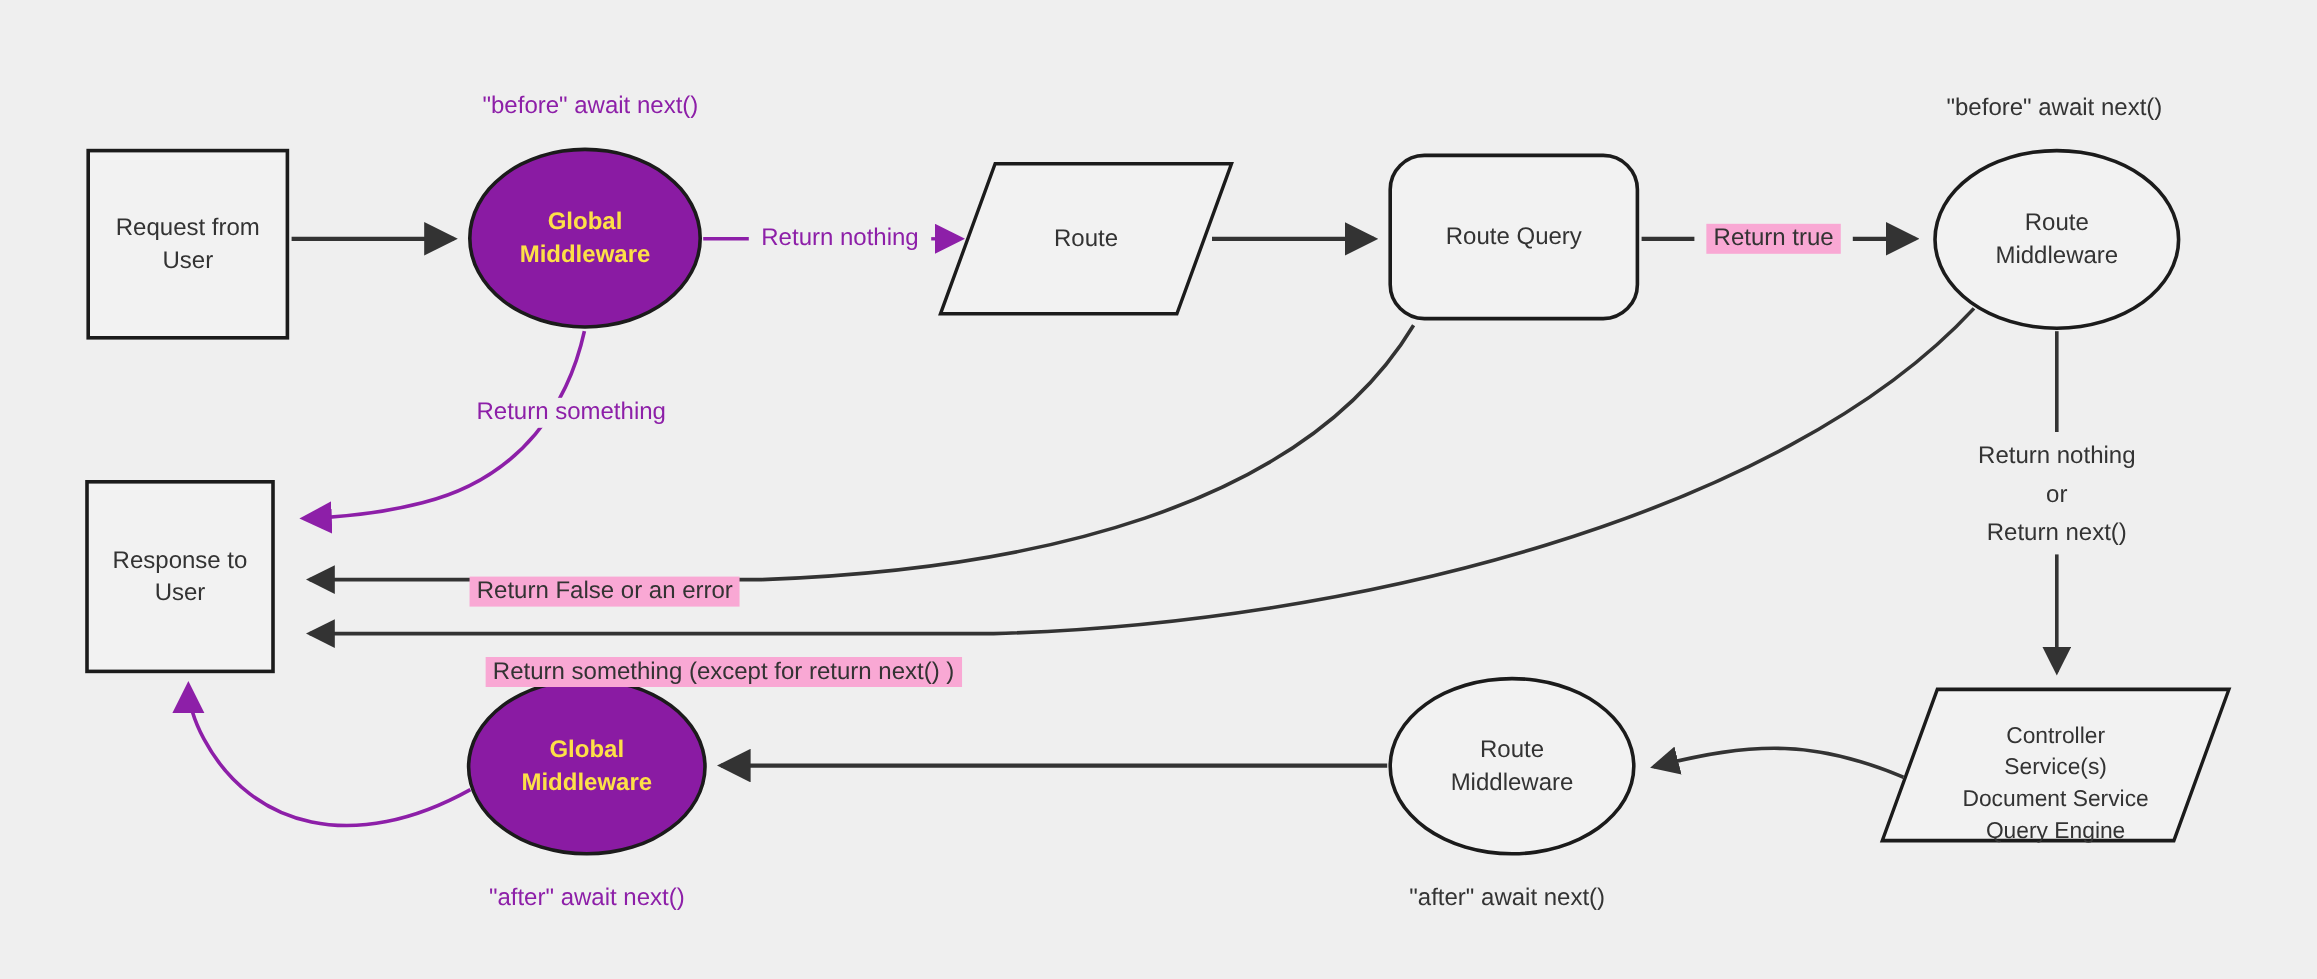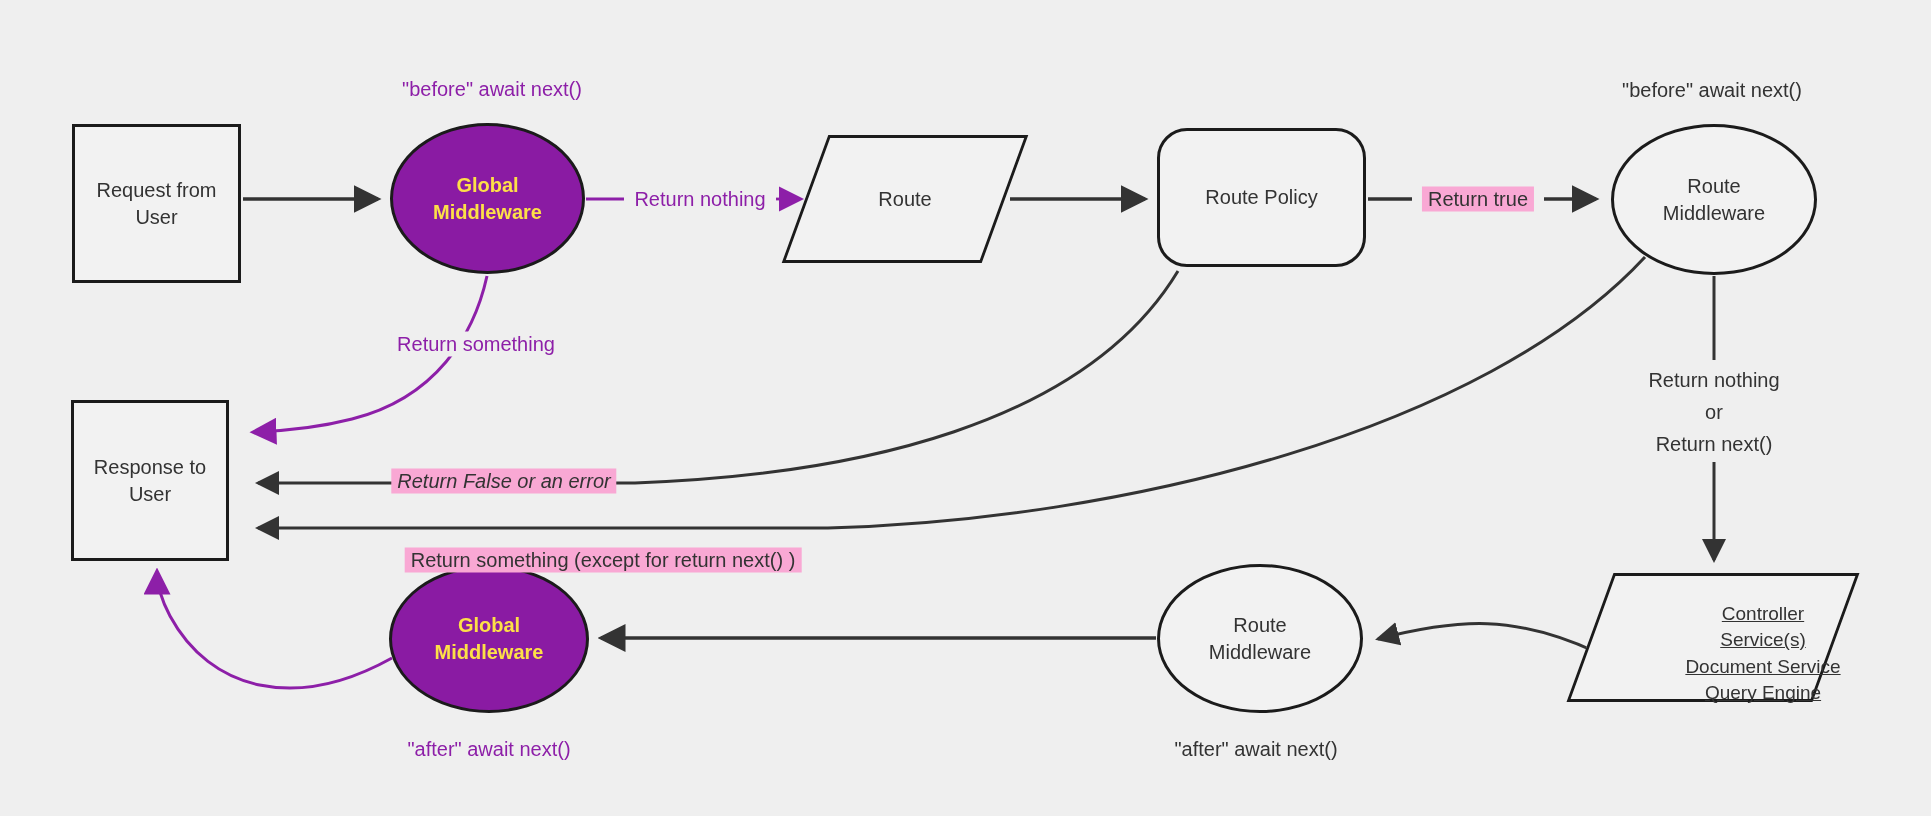--- a/index.html
+++ b/index.html
@@ -88,30 +88,30 @@
     <div>Global</div>
     <div>Middleware</div>
   </div>
 
   <div class="node para" style="left:805px;top:135px;width:200px;height:128px;"></div>
   <div class="para-label" style="left:805px;top:135px;width:200px;height:128px;">
     <div>Route</div>
   </div>
 
   <div class="node rounded" style="left:1157px;top:128px;width:209px;height:139px;">
-    <div>Route Policy</div>
+    <div>Route Query</div>
   </div>
 
   <div class="node ellipse" style="left:1611px;top:124px;width:206px;height:151px;">
     <div>Route</div>
     <div>Middleware</div>
   </div>
 
   <div class="node para" style="left:1590px;top:573px;width:246px;height:129px;"></div>
-  <div class="para-label small" style="left:1640px;top:573px;width:246px;height:161px;text-decoration:underline;">
+  <div class="para-label small" style="left:1590px;top:573px;width:246px;height:161px;">
     <div>Controller</div>
     <div>Service(s)</div>
     <div>Document Service</div>
     <div>Query Engine</div>
   </div>
 
   <div class="node ellipse" style="left:1157px;top:564px;width:206px;height:149px;">
     <div>Route</div>
     <div>Middleware</div>
   </div>
@@ -135,21 +135,21 @@
   <div class="elabel no-bg" style="left:1712px;top:90px;">"before" await next()</div>
 
   <div class="elabel multiline" style="left:1714px;top:412px;width:190px;">
     <div>Return nothing</div>
     <div>or</div>
     <div>Return next()</div>
   </div>
 
   <div class="elabel purple-text" style="left:476px;top:333px;background:#efefef;margin-top:11px;">Return something</div>
 
-  <div class="elabel" style="left:504px;top:481px;font-style:italic;">Return False or an error</div>
+  <div class="elabel" style="left:504px;top:493px;">Return False or an error</div>
 
   <div class="elabel" style="left:603px;top:560px;">Return something (except for return next() )</div>
 
   <div class="elabel no-bg" style="left:1256px;top:749px;">"after" await next()</div>
 
   <div class="elabel purple-text" style="left:489px;top:749px;">"after" await next()</div>
 
 </div>
 
 </body></html>

